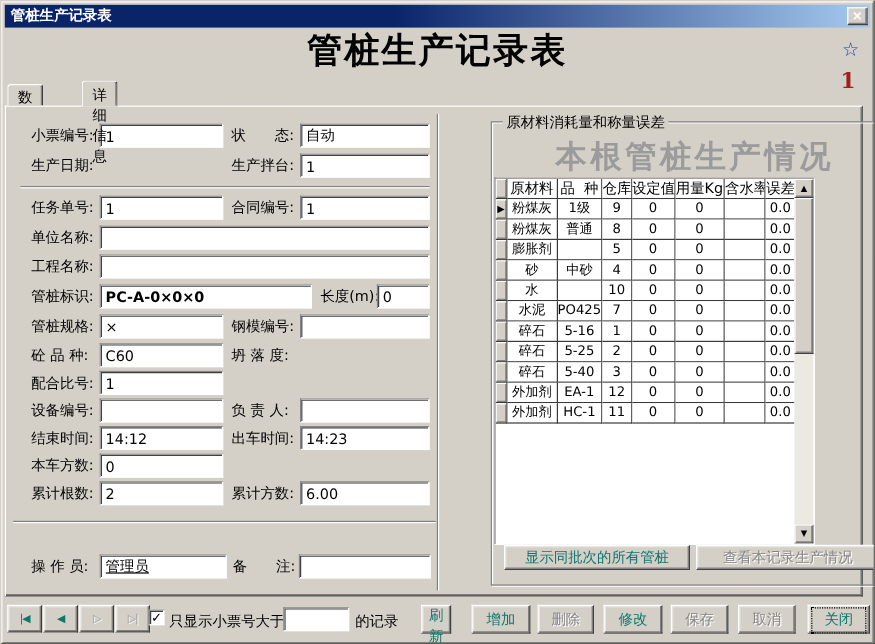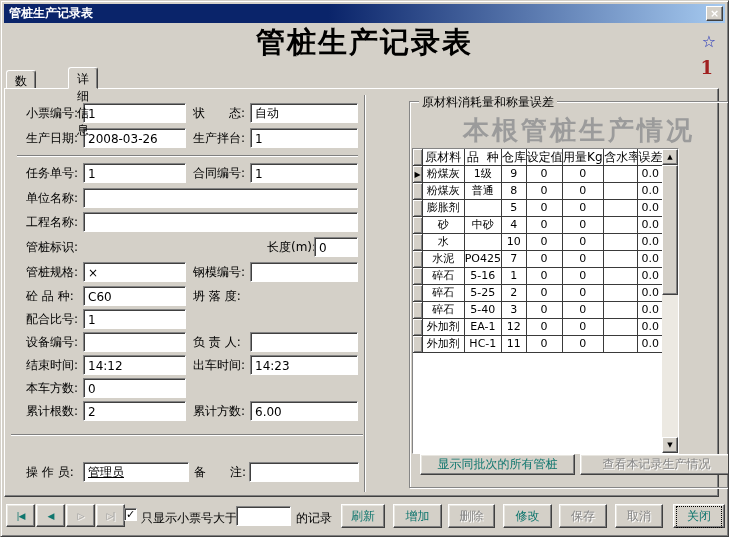--- a/index.html
+++ b/index.html
@@ -116,38 +116,38 @@
   </div>
 
   <div class="tab-page">
 
     <span class="f-label" style="left:21px;top:17px">小票编号:</span>
     <input class="f-input" style="left: 78px; top: 14px; width: 103px;" value="1">
     <span class="f-label" style="left:188px;top:17px">状　　态:</span>
     <input class="f-input" style="left: 245px; top: 14px; width: 108px;" value="自动">
 
     <span class="f-label" style="left:21px;top:42px">生产日期:</span>
-    <input class="f-input" style="left: 78px; top: 39px; width: 103px;" value="2008-03-26">
     <span class="f-label" style="left:188px;top:42px">生产拌台:</span>
     <input class="f-input" style="left: 245px; top: 39px; width: 108px;" value="1">
 
     <div class="hsep" style="left:12px;top:66px;width:341px"></div>
 
     <span class="f-label" style="left:21px;top:77px">任务单号:</span>
     <input class="f-input" style="left: 78px; top: 74px; width: 103px;" value="1">
     <span class="f-label" style="left:188px;top:77px">合同编号:</span>
     <input class="f-input" style="left: 245px; top: 74px; width: 108px;" value="1">
 
     <span class="f-label" style="left:21px;top:102px">单位名称:</span>
     <input class="f-input" style="left: 78px; top: 99px; width: 275px;" value="">
 
     <span class="f-label" style="left:21px;top:126px">工程名称:</span>
     <input class="f-input" style="left: 78px; top: 123px; width: 275px;" value="">
 
     <span class="f-label" style="left:21px;top:151px">管桩标识:</span>
+    <input class="f-input bold" style="left: 78px; top: 148px; width: 177px;" value="PC-A-0×0×0">
     <span class="f-label" style="left:262px;top:151px">长度(m):</span>
     <input class="f-input" style="left: 309px; top: 148px; width: 44px;" value="0">
 
     <span class="f-label" style="left:21px;top:176px">管桩规格:</span>
     <input class="f-input" style="left: 78px; top: 173px; width: 103px;" value="×">
     <span class="f-label" style="left:188px;top:176px">钢模编号:</span>
     <input class="f-input" style="left: 245px; top: 173px; width: 108px;" value="">
 
     <span class="f-label" style="left:21px;top:200px">砼 品 种:</span>
     <input class="f-input" style="left: 78px; top: 197px; width: 103px;" value="C60">
@@ -328,21 +328,21 @@
     <button class="btn nav-btn" style="left:5px">|◀</button>
     <button class="btn nav-btn" style="left:35px">◀</button>
     <button class="btn nav-btn disabled" style="left:65px">▷</button>
     <button class="btn nav-btn disabled" style="left:95px">▷|</button>
 
     <div class="checkbox">✓</div>
     <span class="footer-label" style="left:140px">只显示小票号大于</span>
     <input class="f-input filter-input" value="" style="">
     <span class="footer-label" style="left:295px">的记录</span>
 
-    <button class="btn cmd-btn" style="left:340px;width:44px">刷新</button>
+    <button class="btn cmd-btn" style="left:350px;width:25px">刷新</button>
     <button class="btn cmd-btn" style="left:392px;width:49px">增加</button>
     <button class="btn cmd-btn disabled" style="left:447px;width:47px">删除</button>
     <button class="btn cmd-btn" style="left:502px;width:49px">修改</button>
     <button class="btn cmd-btn disabled" style="left:558px;width:48px">保存</button>
     <button class="btn cmd-btn disabled" style="left:614px;width:48px">取消</button>
     <button class="btn cmd-btn" style="left:672px;width:52px">
         <span class="focus-rect">关闭</span>
       </button>
   </div>
 

